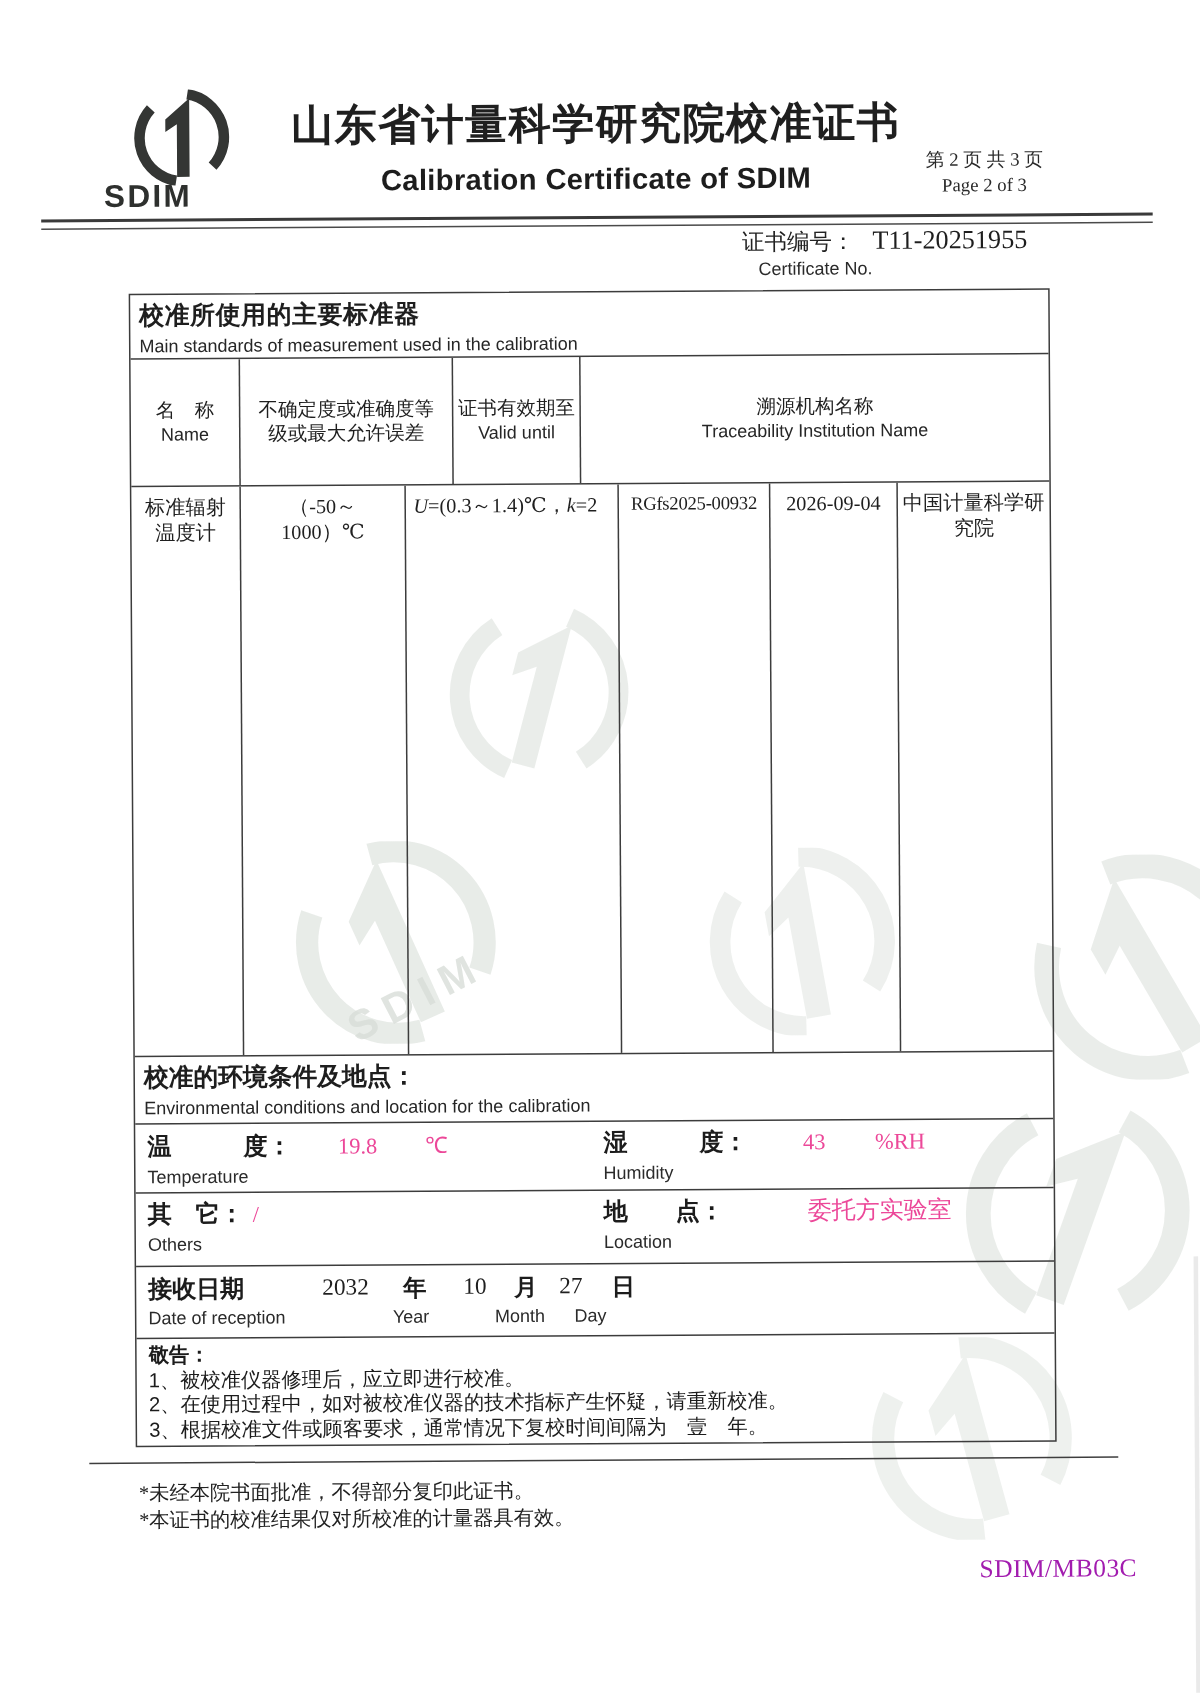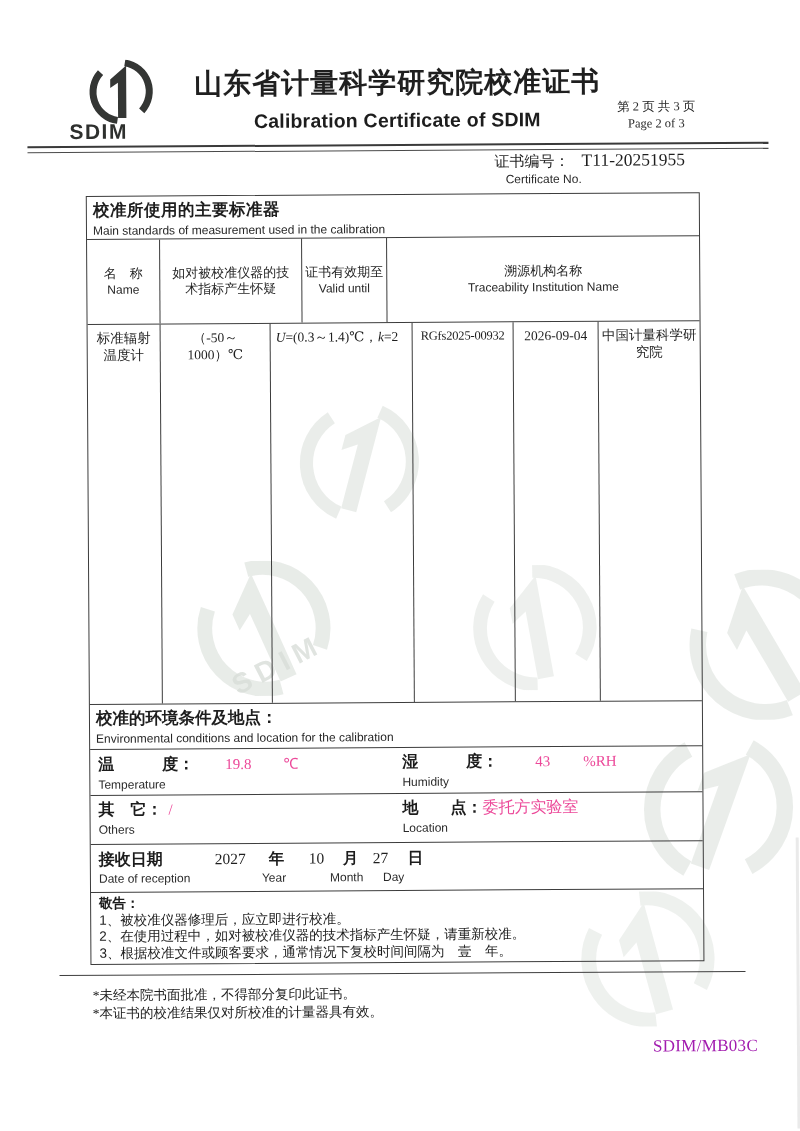--- a/index.html
+++ b/index.html
@@ -63,21 +63,21 @@
   .split{display:flex;}
   .split .half-l{width:306px;box-sizing:border-box;padding:4px 0 0 8px;}
   .split .half-r{flex:1;box-sizing:border-box;padding:4px 0 0 6px;}
   .env1{height:46px;}
   .env2{height:49px;}
   .f-label{font-size:16px;font-weight:600;color:#1c1c1c;}
   .f-val{font-family:Liberation Serif, serif;font-size:15px;color:#ec4899;}
   .f-en{font-size:12px;color:#2a2a2a;margin-top:2px;}
   .ml-temp{margin-left:31px;} .ml-tunit{margin-left:32px;}
   .ml-hum{margin-left:37px;text-align:center;}  .ml-hunit{margin-left:33px;}
-  .ml-oth{margin-left:6px;}   .ml-loc{font-size:16px;}
+  .ml-oth{margin-left:6px;}   .ml-loc{margin-left:56px;font-size:16px;}
 
   .recv{height:48px;}
   .recv span{position:absolute;white-space:nowrap;}
   .recv .lab{left:8px;top:5px;font-size:16px;font-weight:600;color:#1c1c1c;}
   .recv .num{font-family:"Liberation Serif","DejaVu Serif",serif;font-size:15.5px;top:6px;color:#1f1f1f;}
   .recv .cnu{font-size:15.5px;font-weight:600;top:5px;color:#1c1c1c;}
   .recv .enl{font-size:12px;top:27px;color:#2a2a2a;}
   .p-year{left:124px;} .p-nian{left:178px;} .p-month{left:218px;} .p-yue{left:252px;}
   .p-day{left:282px;}  .p-ri{left:317px;}
   .p-en0{left:8px;} .p-en1{left:171px;} .p-en2{left:239px;} .p-en3{left:292px;}
@@ -178,21 +178,21 @@
         <div class="zh">校准所使用的主要标准器</div>
         <div class="en">Main standards of measurement used in the calibration</div>
       </div>
 
       <div class="t-row cols">
         <div class="cell c1">
           <div class="zh">名　称</div>
           <div class="en">Name</div>
         </div>
         <div class="cell c3">
-          <div class="zh">如对被校准仪器的技术指标产生怀疑</div>
+          <div class="zh">不确定度或准确度等级或最大允许误差</div>
         </div>
         <div class="cell c5">
           <div class="zh">证书有效期至</div>
           <div class="en">Valid until</div>
         </div>
         <div class="cell c6">
           <div class="zh">溯源机构名称</div>
           <div class="en">Traceability Institution Name</div>
         </div>
       </div>
@@ -231,21 +231,21 @@
           <div class="f-en">Others</div>
         </div>
         <div class="half-r">
           <span class="f-label">地　　点：</span><span class="f-val ml-loc">委托方实验室</span>
           <div class="f-en">Location</div>
         </div>
       </div>
 
       <div class="t-row recv">
         <span class="lab">接收日期</span>
-        <span class="num p-year">2027</span>
+        <span class="num p-year">2032</span>
         <span class="cnu p-nian">年</span>
         <span class="num p-month">10</span>
         <span class="cnu p-yue">月</span>
         <span class="num p-day">27</span>
         <span class="cnu p-ri">日</span>
         <span class="enl p-en0">Date of reception</span>
         <span class="enl p-en1">Year</span>
         <span class="enl p-en2">Month</span>
         <span class="enl p-en3">Day</span>
       </div>

